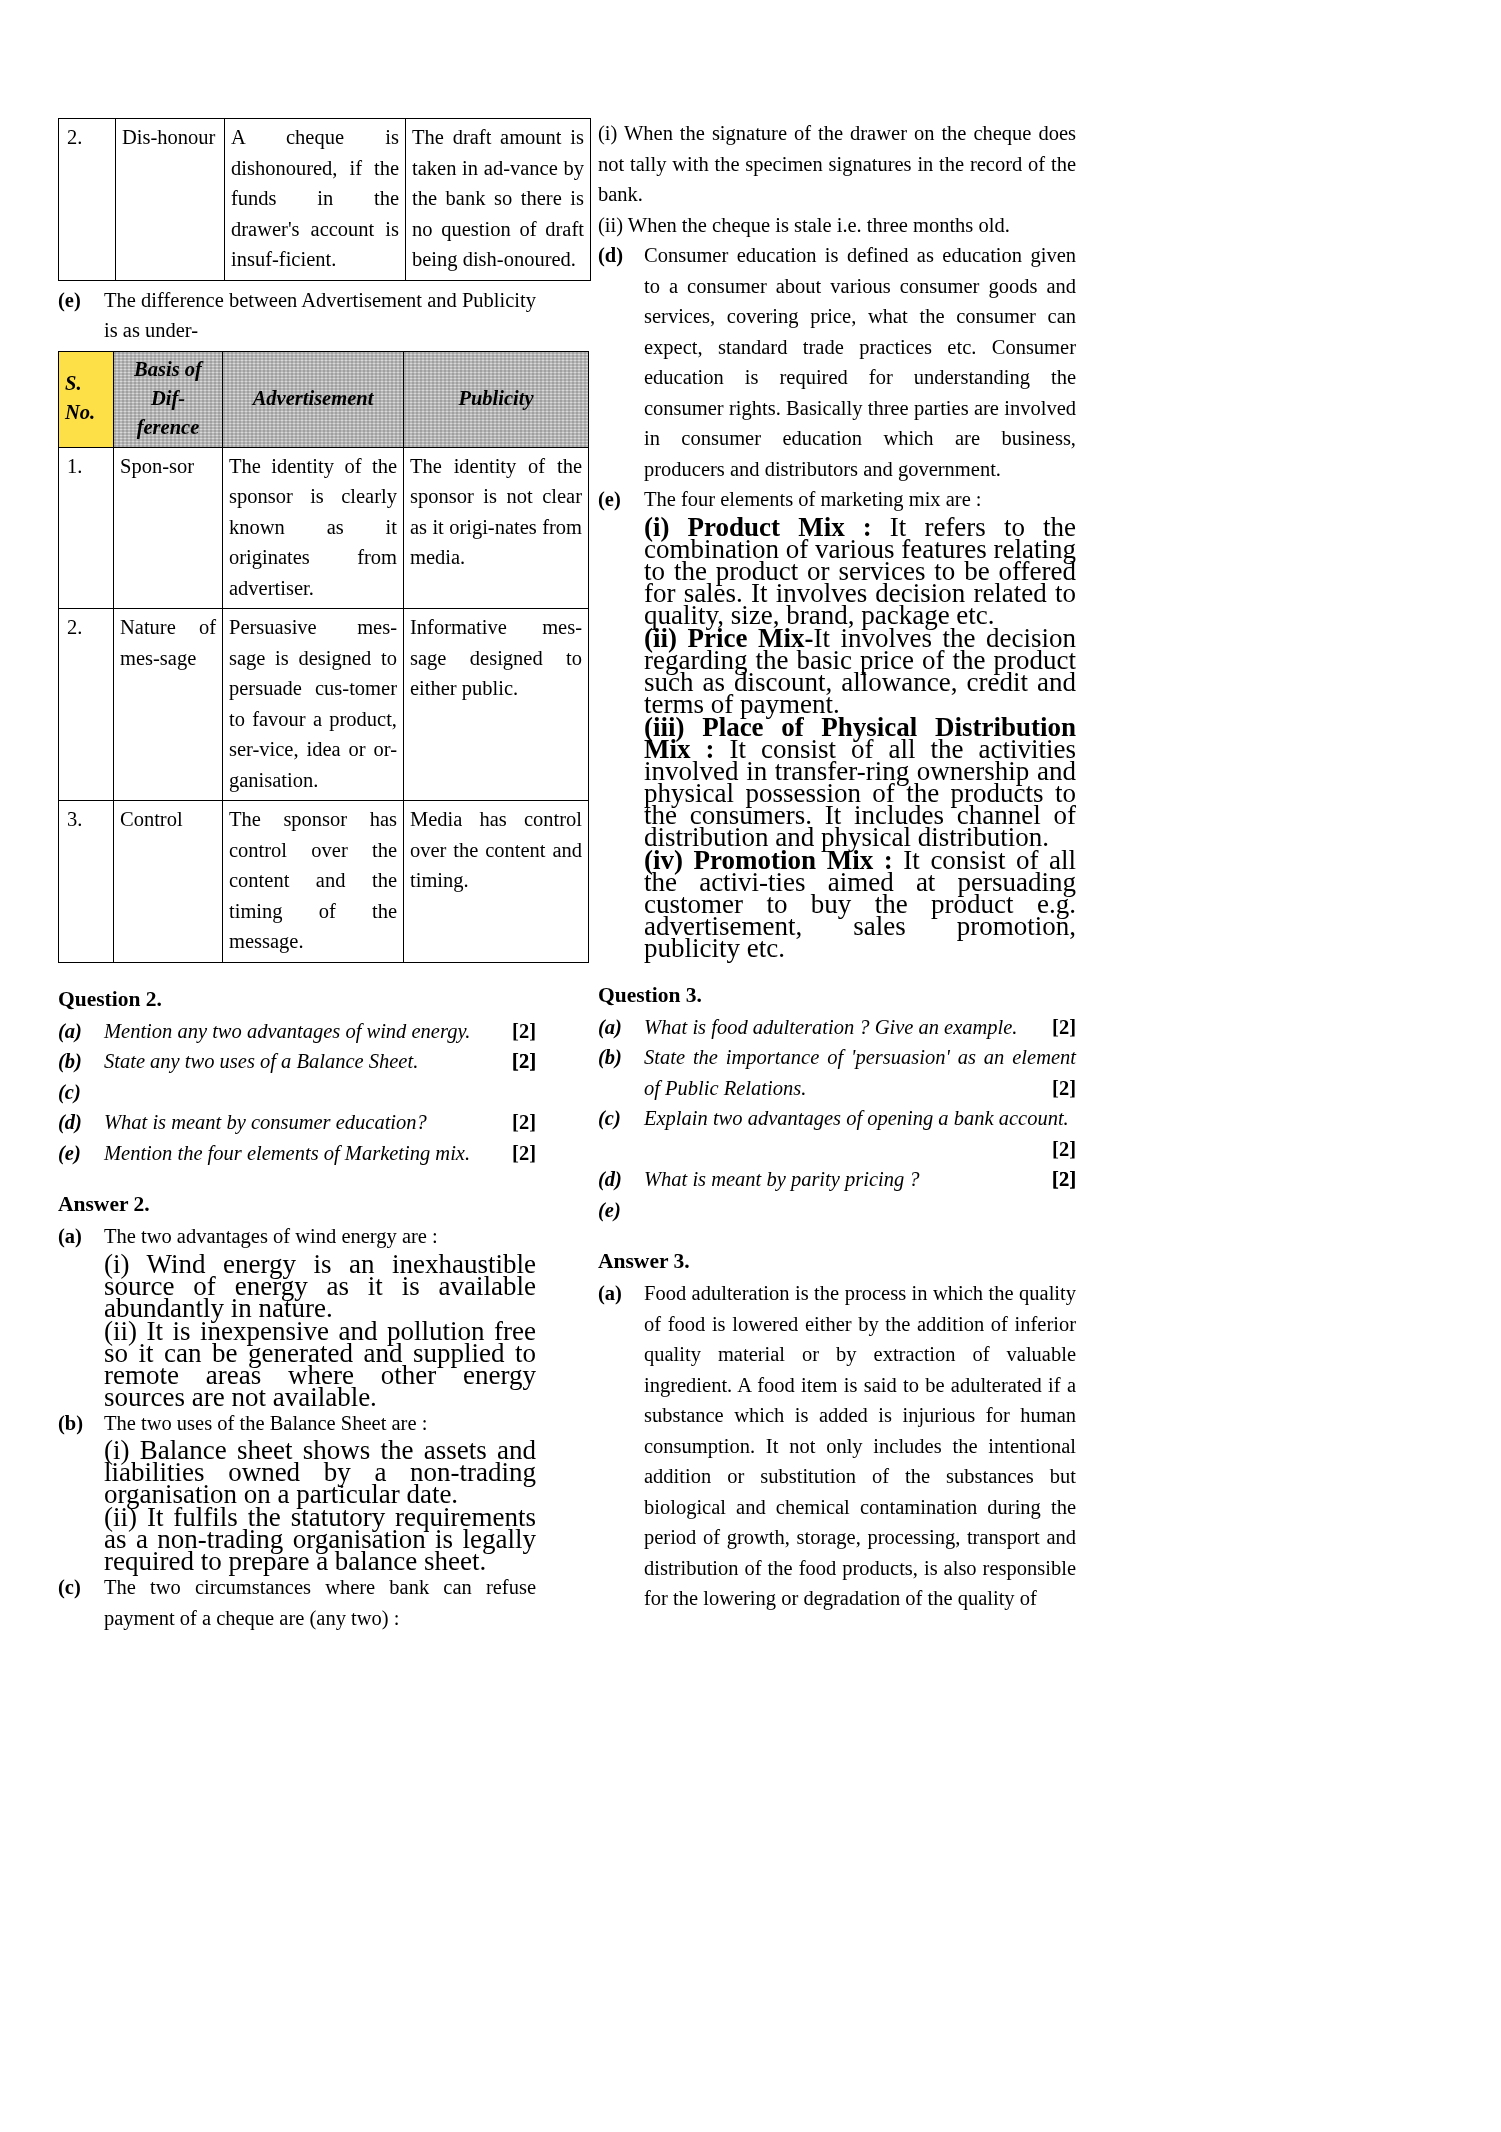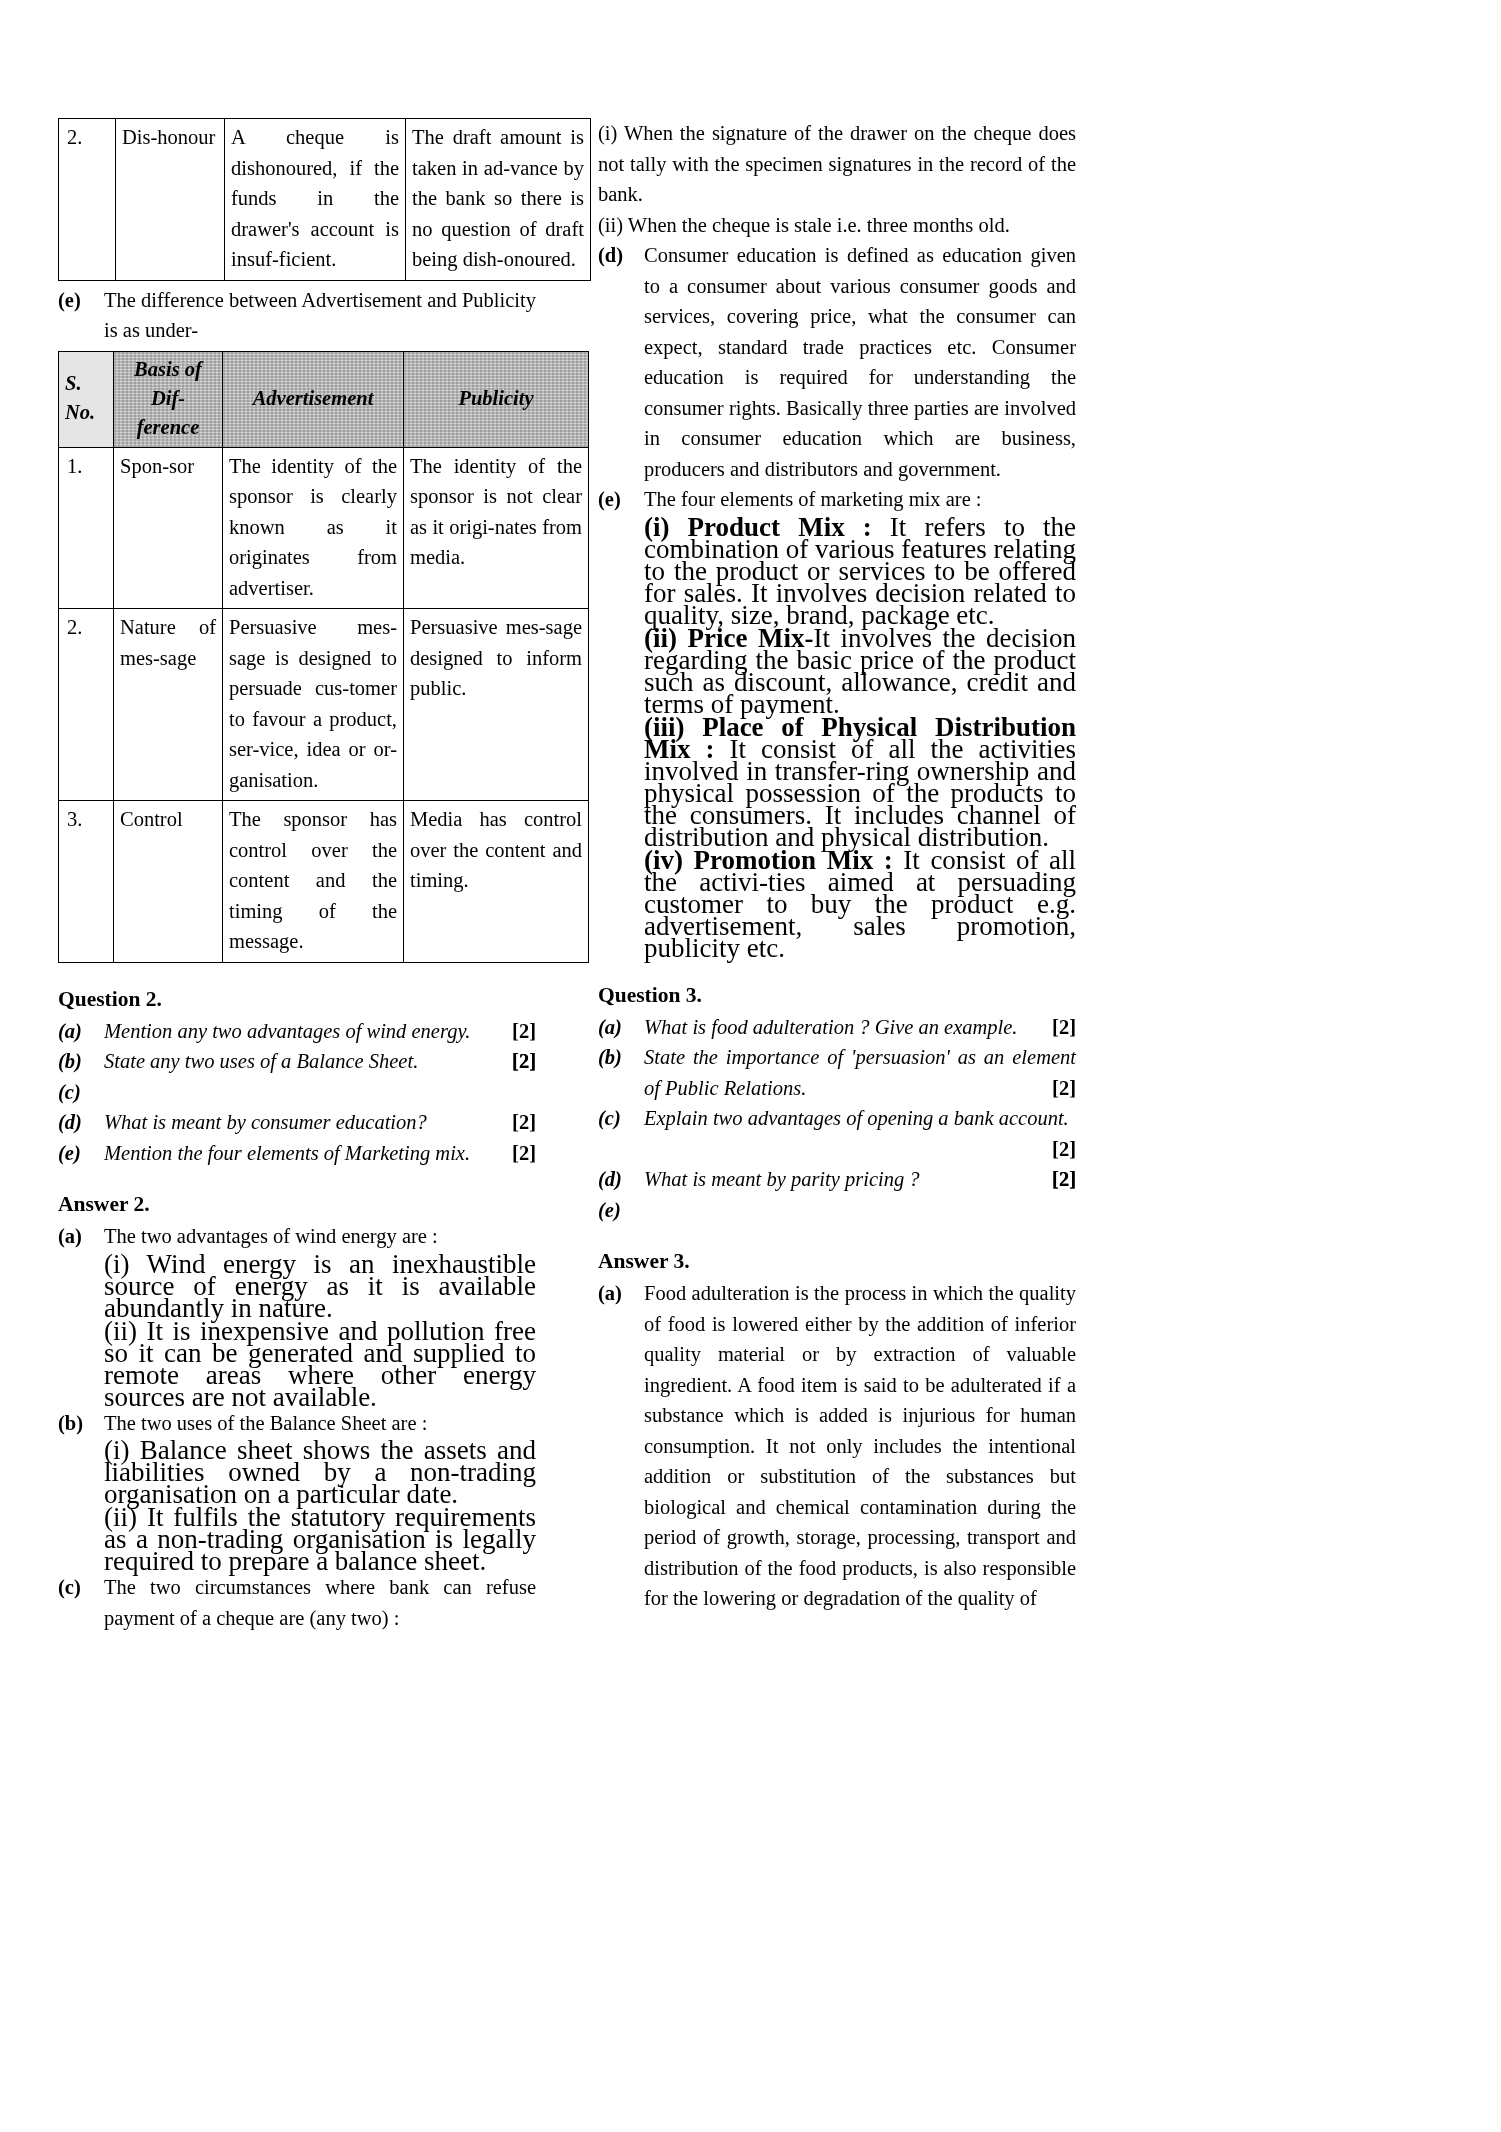--- a/index.html
+++ b/index.html
@@ -79,21 +79,21 @@
       repeating-linear-gradient(90deg, rgba(0,0,0,0.26) 0px, rgba(0,0,0,0.26) 1px, rgba(0,0,0,0) 1px, rgba(0,0,0,0) 4px);
     font-weight: bold;
     font-style: italic;
     text-align: center;
     vertical-align: middle;
     line-height: 29px;
   }
   tr.shaded td.hno {
     text-align: left;
     background-image: none;
-    background-color: #e5e5e5;
+    background-color: #fde047;
   }
 
   
   .heading {
     font-weight: bold;
     font-size: 21.5px;
     line-height: 33px;
     margin-top: 20px;
   }
   .qrow {
@@ -173,21 +173,21 @@
         <tr>
           <td class="c-no num">1.</td>
           <td class="c-basis">Spon-sor</td>
           <td class="c-a">The identity of the sponsor is clearly known as it originates from advertiser.</td>
           <td class="c-b">The identity of the sponsor is not clear as it origi-nates from media.</td>
         </tr>
         <tr>
           <td class="c-no num">2.</td>
           <td class="c-basis">Nature of mes-sage</td>
           <td class="c-a">Persuasive mes-sage is designed to persuade cus-tomer to favour a product, ser-vice, idea or or-ganisation.</td>
-          <td class="c-b">Persuasive mes-sage designed to inform public.</td>
+          <td class="c-b">Informative mes-sage designed to either public.</td>
         </tr>
         <tr>
           <td class="c-no num">3.</td>
           <td class="c-basis">Control</td>
           <td class="c-a">The sponsor has control over the content and the timing of the message.</td>
           <td class="c-b">Media has control over the content and timing.</td>
         </tr>
       </tbody>
         </table>
 

